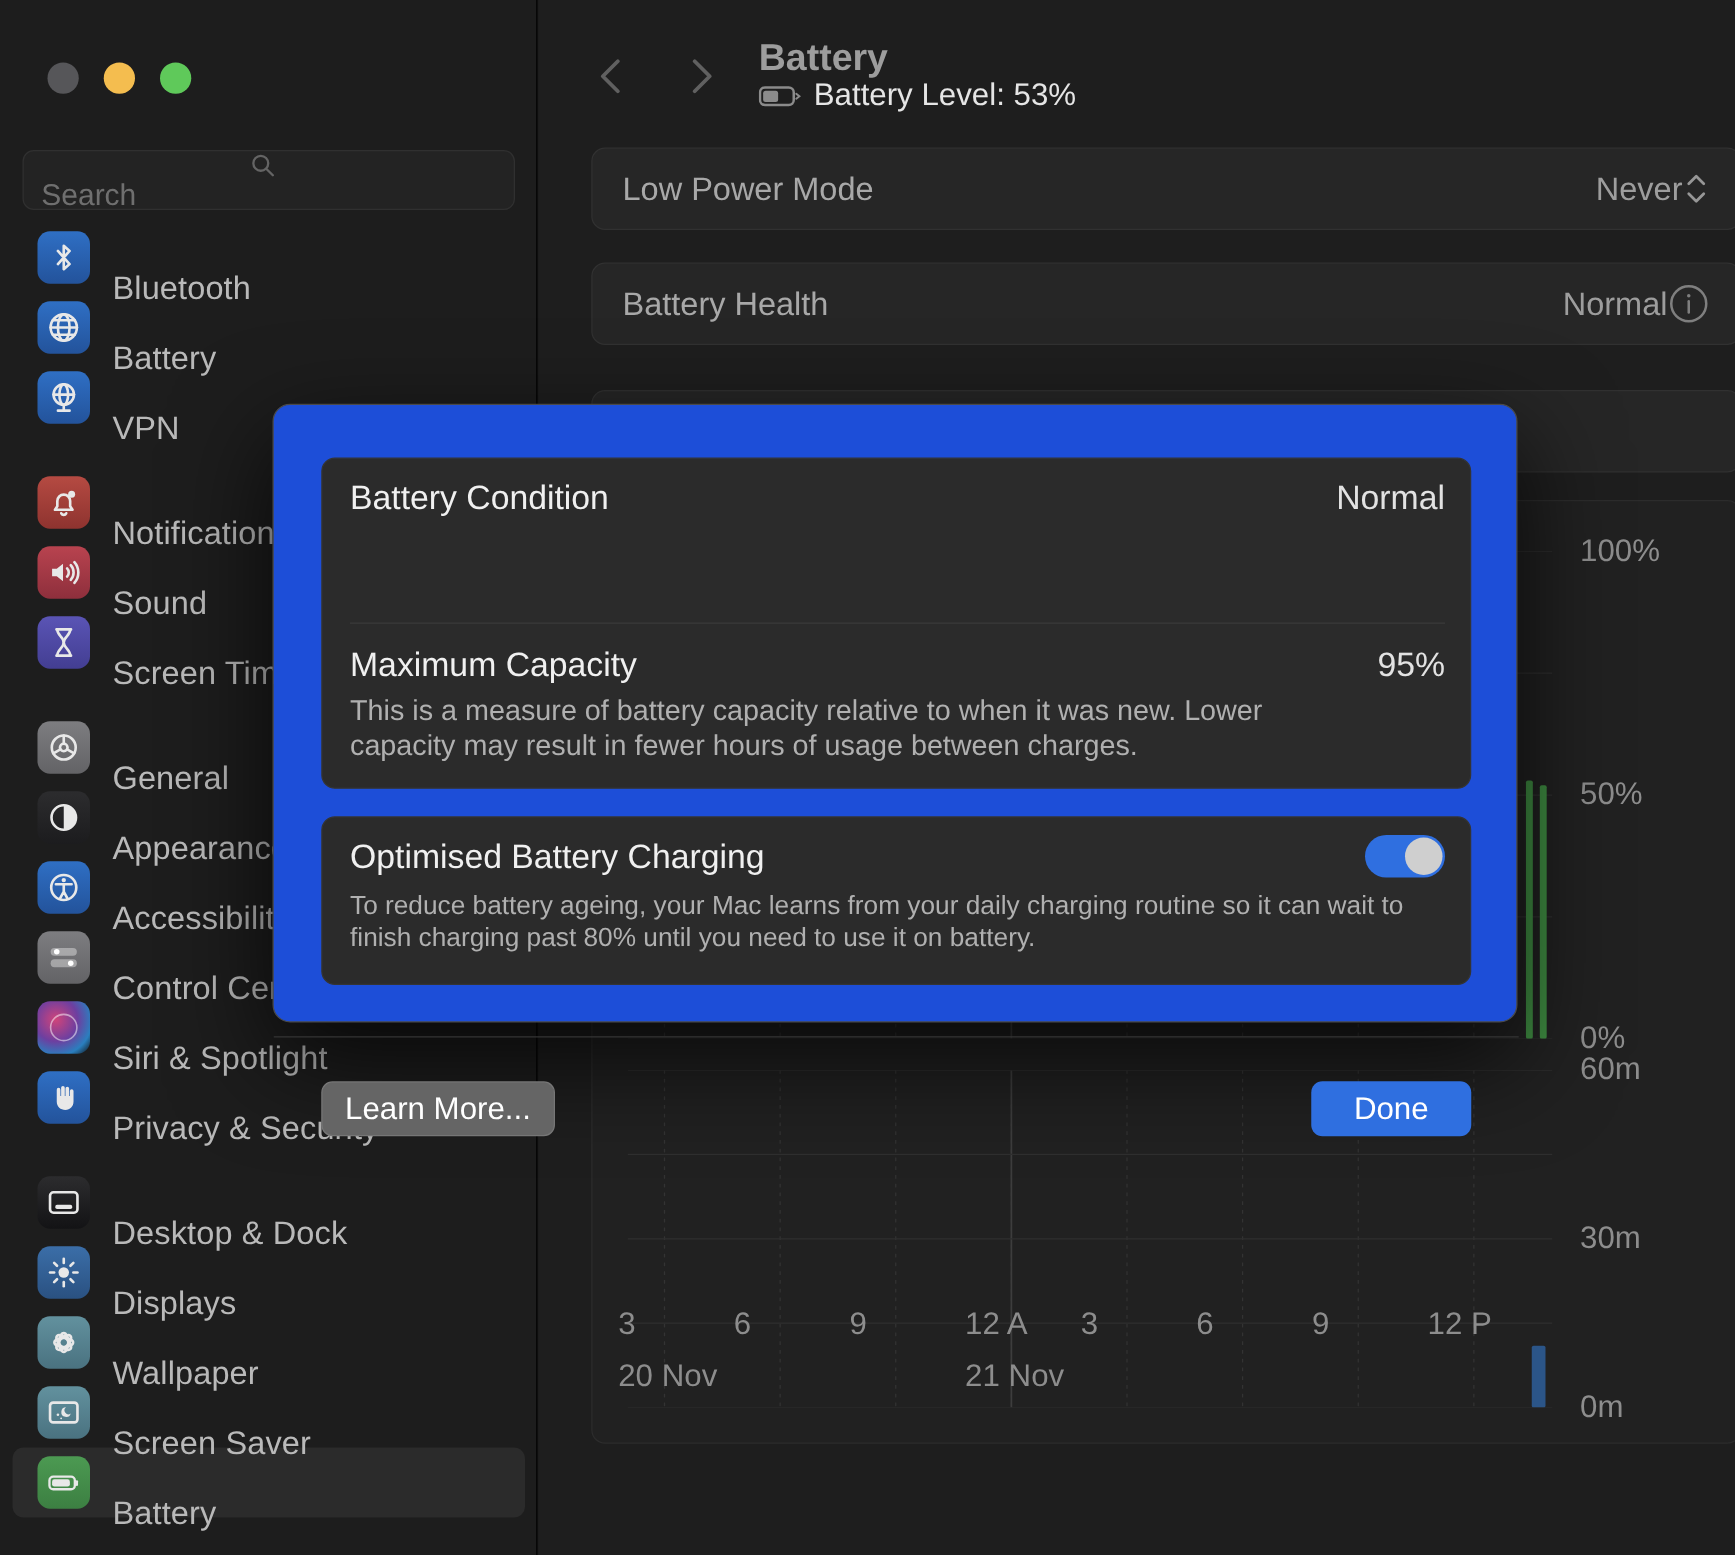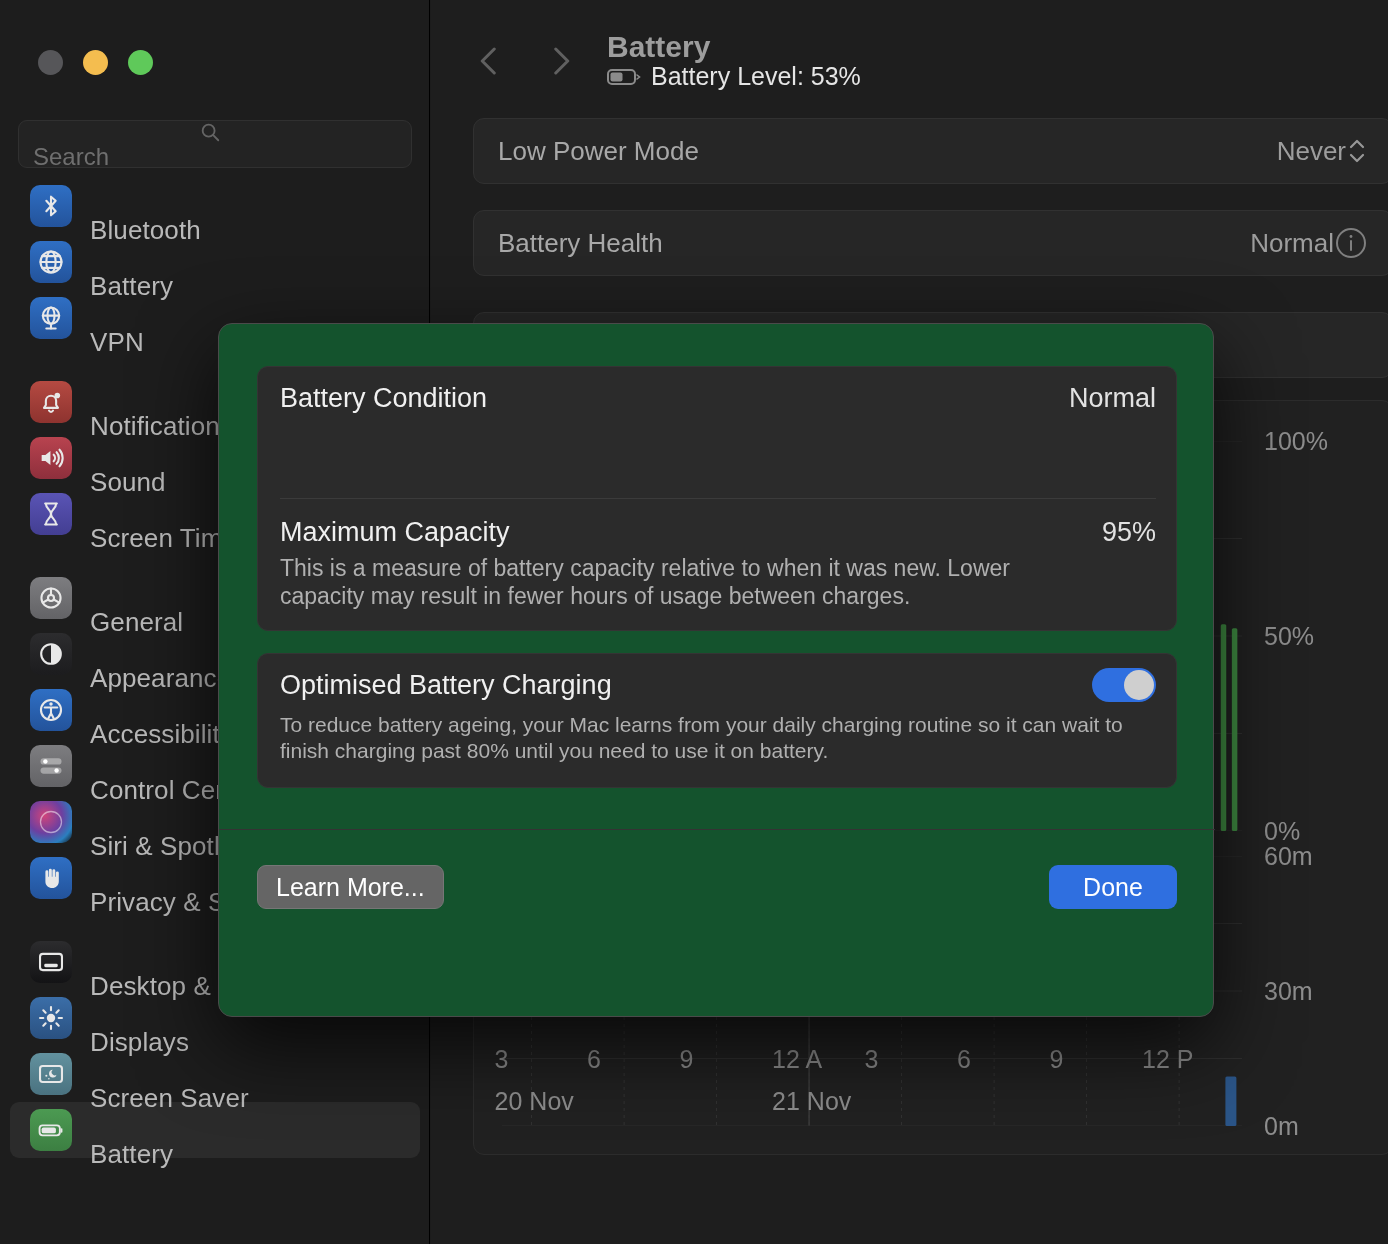--- a/index.html
+++ b/index.html
@@ -194,22 +194,22 @@
   }
   .xdate {
     position: absolute; top: 42px;
     font-size: 25px; color: #8d8d8d;
     white-space: nowrap;
   }
 
   
   #modal {
     position: absolute; left: 218px; top: 323px;
-    width: 996px; height: 694px;
-    background: #14532d;
+    width: 996px; height: 495px;
+    background: #1d4ed8;
     border: 1px solid #4a4a4a;
     border-radius: 14px;
     box-shadow: 0 28px 80px rgba(0,0,0,.75);
   }
   .modal-card {
     position: absolute; left: 38px;
     width: 920px;
     background: #2b2b2b;
     border: 1px solid #343434;
     border-radius: 11px;
@@ -452,20 +452,33 @@
                 <line x1="2.6" y1="12" x2="5.4" y2="12"></line>
                 <line x1="18.6" y1="12" x2="21.4" y2="12"></line>
                 <line x1="5.4" y1="5.4" x2="7.4" y2="7.4"></line>
                 <line x1="16.6" y1="16.6" x2="18.6" y2="18.6"></line>
                 <line x1="5.4" y1="18.6" x2="7.4" y2="16.6"></line>
                 <line x1="16.6" y1="7.4" x2="18.6" y2="5.4"></line>
               </g>
             </svg>
           </span>
           <span class="nav-label">Displays</span>
+        </div>
+        <div class="nav-item">
+          <span class="nav-icon ic-wallpaper">
+            <svg viewBox="0 0 24 24">
+              <g stroke="#e8e8e8" stroke-width="1.8" fill="none" stroke-linecap="round" stroke-linejoin="round">
+                <ellipse cx="12" cy="12" rx="3.1" ry="6.4"></ellipse>
+                <ellipse cx="12" cy="12" rx="3.1" ry="6.4" transform="rotate(45 12 12)"></ellipse>
+                <ellipse cx="12" cy="12" rx="3.1" ry="6.4" transform="rotate(90 12 12)"></ellipse>
+                <ellipse cx="12" cy="12" rx="3.1" ry="6.4" transform="rotate(135 12 12)"></ellipse>
+              </g>
+            </svg>
+          </span>
+          <span class="nav-label">Wallpaper</span>
         </div>
         <div class="nav-item">
           <span class="nav-icon ic-saver">
             <svg viewBox="0 0 24 24">
               <rect x="2.6" y="5.2" width="18.8" height="13.6" rx="2.2" stroke="#e8e8e8" stroke-width="1.8" fill="none" stroke-linecap="round" stroke-linejoin="round"></rect>
               <path fill="#e8e8e8" d="M13.6 8.4a3.3 3.3 0 1 0 3.2 4.2 2.6 2.6 0 0 1-3.2-4.2Z"></path>
               <circle cx="8" cy="13.5" r=".9" fill="#e8e8e8"></circle>
               <circle cx="10.2" cy="16" r=".65" fill="#e8e8e8"></circle>
             </svg>
           </span>

